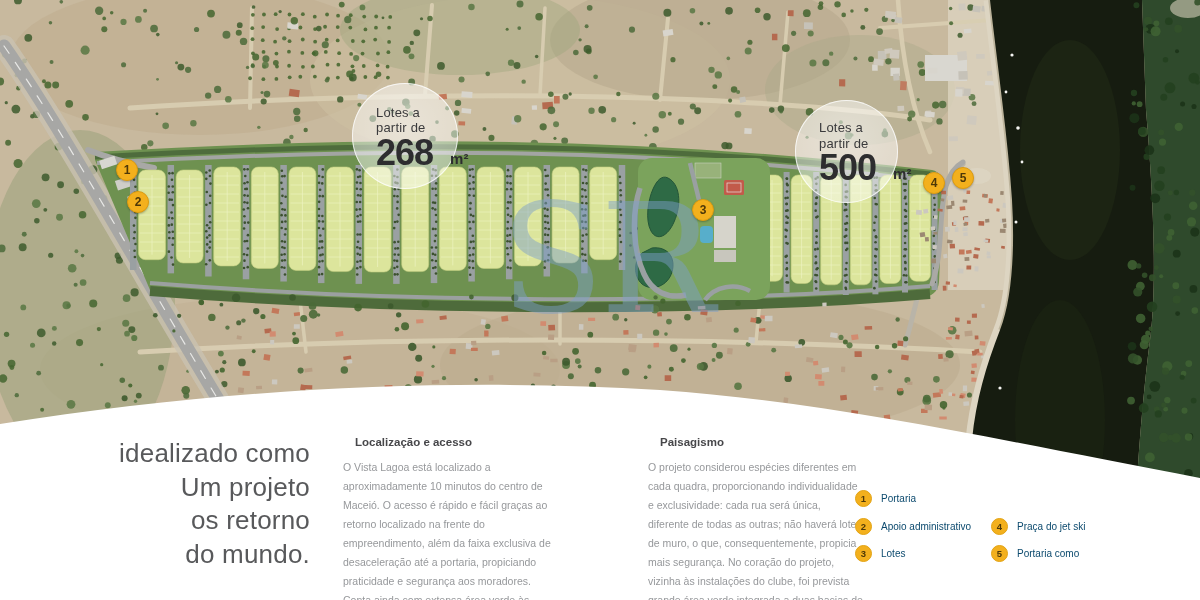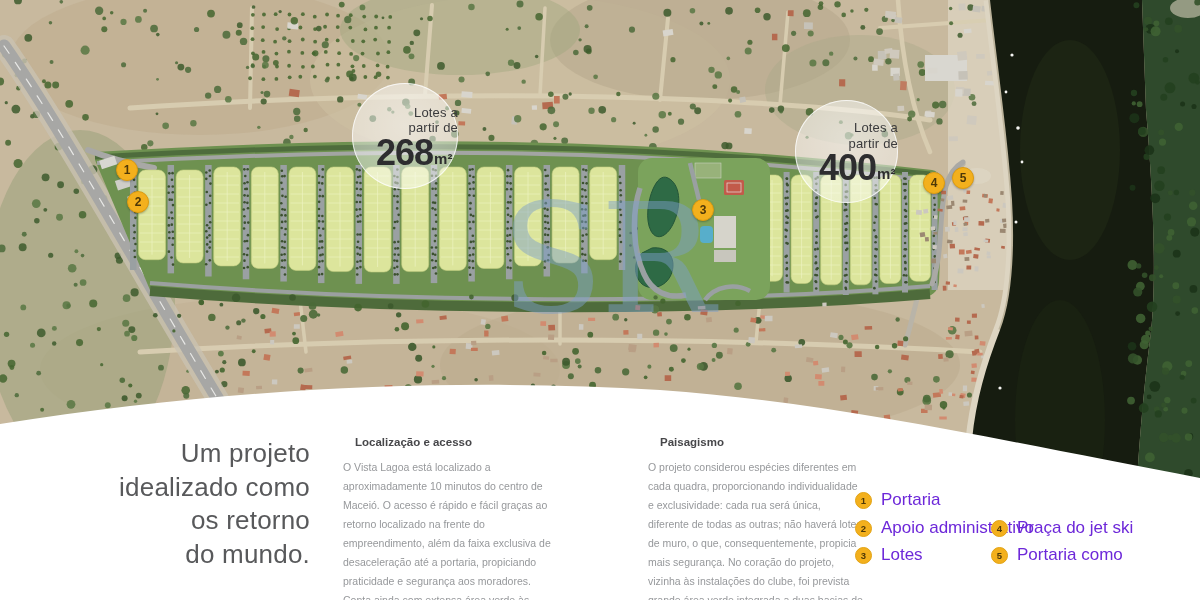--- a/index.html
+++ b/index.html
@@ -6,45 +6,45 @@
   .stage{position:relative;width:1200px;height:600px;overflow:hidden;background:#c8b99e;
          font-family:"Liberation Sans",sans-serif;}
   .stage svg{position:absolute;left:0;top:0;}
 
   
   .badge{position:absolute;border-radius:50%;
          background:radial-gradient(circle at 50% 40%, rgba(255,255,255,.58), rgba(255,255,255,.40));
          box-shadow:0 0 0 1px rgba(255,255,255,.75) inset;
          display:flex;flex-direction:column;justify-content:center;
          padding-left:24px;box-sizing:border-box;color:#3a3a3c;}
-  .badge .bl{font-size:13px;line-height:15.5px;font-weight:500;letter-spacing:.2px;text-align:right;}
+  .badge .bl{font-size:13px;line-height:15.5px;font-weight:500;letter-spacing:.2px;}
   .badge .bv{display:flex;align-items:flex-end;margin-top:2px;color:#2d2d2f;}
   .badge .num{font-size:36px;font-weight:bold;line-height:30px;letter-spacing:-1px;}
-  .badge .unit{font-size:15px;font-weight:bold;margin:0 0 1px 1px;}
+  .badge .unit{font-size:15px;font-weight:bold;margin:0 0 1px 1px;padding-left:16px;}
 
   
   .map-marker{position:absolute;width:22px;height:22px;border-radius:50%;
               background:#f3b01d;border:1px solid #dd9c10;box-sizing:border-box;
               display:flex;align-items:center;justify-content:center;
               font-size:12px;font-weight:bold;color:#4d3808;
               box-shadow:0 1px 2px rgba(0,0,0,.25);}
 
   
   .headline{position:absolute;left:58px;top:437px;width:252px;text-align:right;
             color:#58595b;font-size:26px;line-height:33.5px;font-weight:400;letter-spacing:.2px;}
   .headline span{display:block;}
   .col{position:absolute;top:436px;width:215px;}
   .col h4{margin:0 0 10px 12px;font-size:11.5px;color:#47474a;font-weight:bold;}
   .col p{margin:0;font-size:10.5px;line-height:19px;color:#96989b;}
   .col1{left:343px;} .col2{left:648px;}
   .leg-item{position:absolute;display:flex;align-items:center;gap:9px;}
   .leg-badge{width:17px;height:17px;border-radius:50%;background:#f3b01d;
              display:flex;align-items:center;justify-content:center;flex:0 0 17px;
              font-size:9.5px;font-weight:bold;color:#4d3808;border:1px solid #e3a313;box-sizing:border-box;}
-  .leg-label{font-size:17px;color:#6d28d9;}
+  .leg-label{font-size:10px;color:#0c4a6e;}
 </style>
 </head>
 <body>
 
 <div class="stage">
 
   <svg id="msvg" width="1200" height="600" viewBox="0 0 1200 600">
 
     <rect width="1200" height="600" fill="#c8b99e"></rect>
     <g id="g-patches" opacity="1">
@@ -1816,34 +1816,34 @@
     <div class="bl">partir de</div>
     <div class="bv">
       <span class="num">268</span>
       <span class="unit">m²</span>
     </div>
   </div>
   <div class="badge" style="left:795px;top:100px;width:103px;height:103px;">
     <div class="bl">Lotes a</div>
     <div class="bl">partir de</div>
     <div class="bv">
-      <span class="num">400</span>
+      <span class="num">500</span>
       <span class="unit">m²</span>
     </div>
   </div>
 
   <div class="map-marker" style="left:116px;top:159px;">1</div>
   <div class="map-marker" style="left:127px;top:191px;">2</div>
   <div class="map-marker" style="left:692px;top:199px;">3</div>
   <div class="map-marker" style="left:923px;top:172px;">4</div>
   <div class="map-marker" style="left:952px;top:167px;">5</div>
 
   <div class="headline">
+    <span>idealizado como</span>
     <span>Um projeto</span>
-    <span>idealizado como</span>
     <span>os retorno</span>
     <span>do mundo.</span>
   </div>
 
   <div class="col col1">
     <h4>Localização e acesso</h4>
     <p>O Vista Lagoa está localizado a aproximadamente 10 minutos do centro de Maceió. O acesso é rápido e fácil graças ao retorno localizado na frente do empreendimento, além da faixa exclusiva de desaceleração até a portaria, propiciando praticidade e segurança aos moradores. Conta ainda com extensa área verde às margens da rodovia, o que garante mais privacidade aos lotes.</p>
   </div>
   <div class="col col2">
     <h4>Paisagismo</h4>

